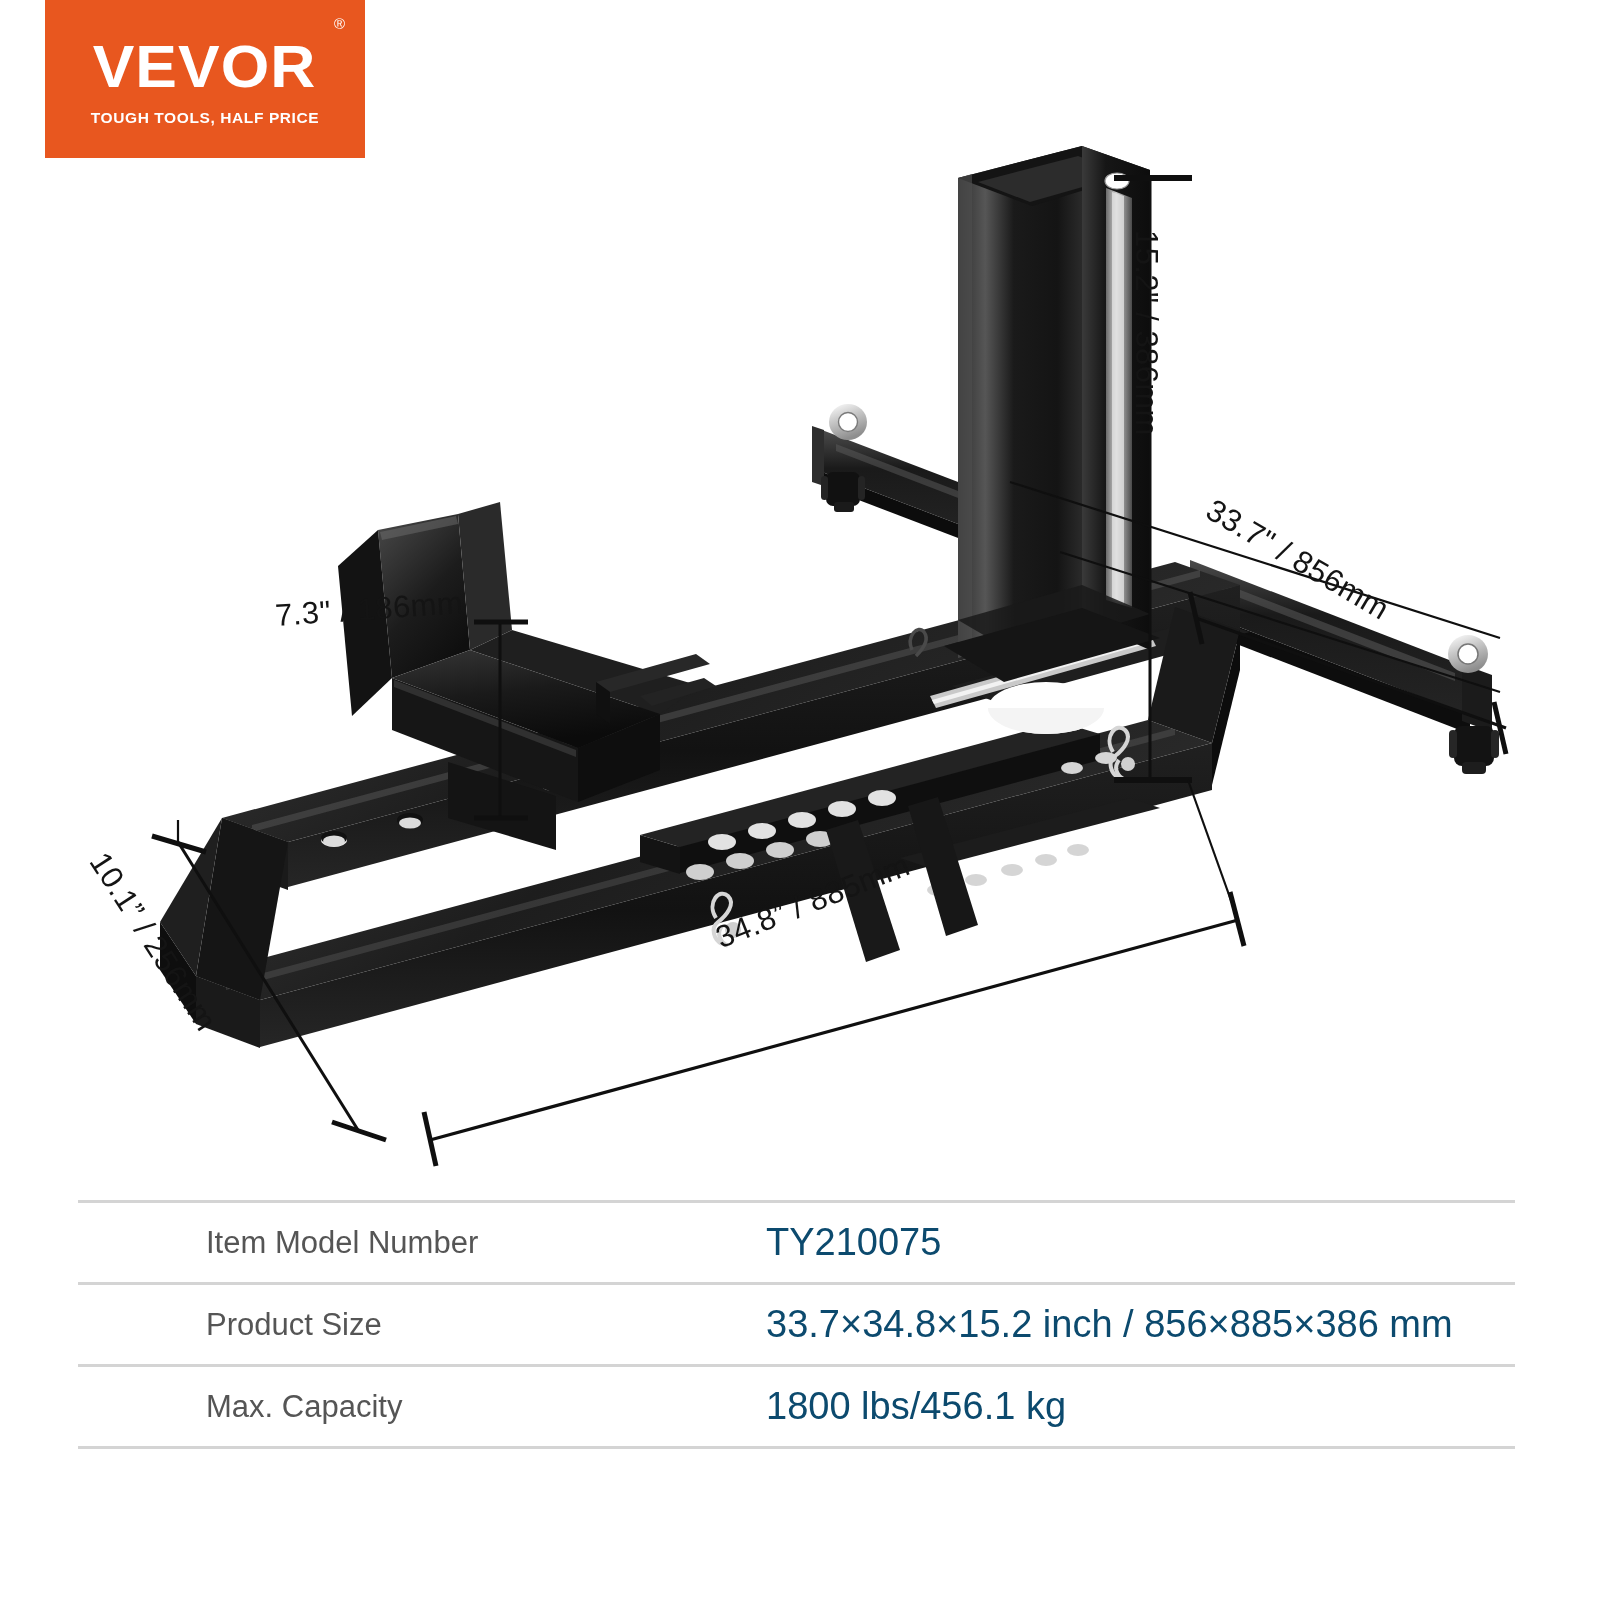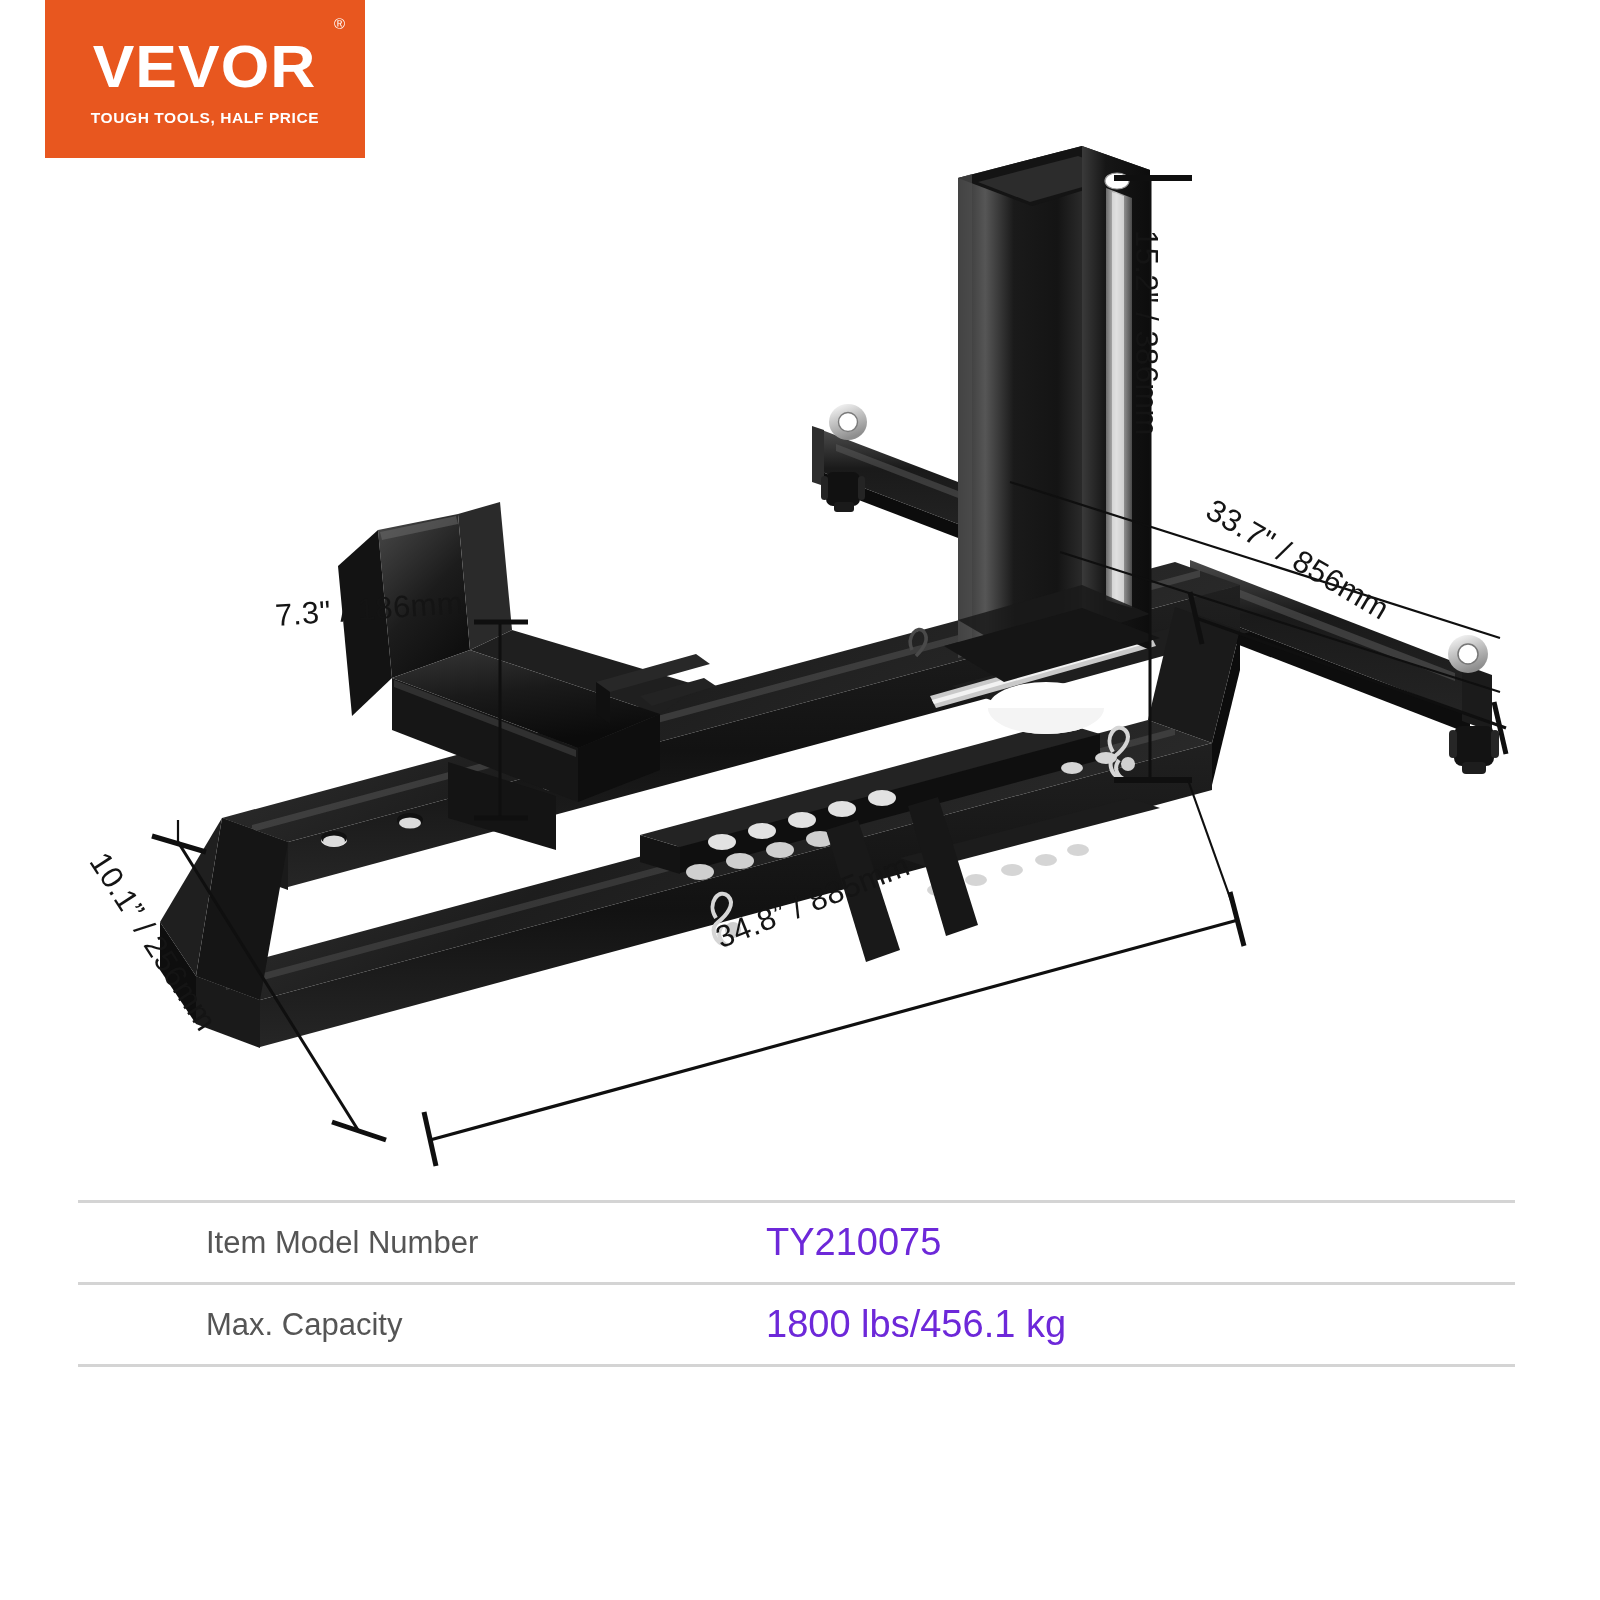--- a/index.html
+++ b/index.html
@@ -129,21 +129,21 @@
   .spec-label {
     width: 560px;
     padding-left: 128px !important;
     font-size: 31px;
     color: #555555;
     font-family: "Liberation Sans", sans-serif;
     white-space: nowrap;
   }
   .spec-value {
     font-size: 38px;
-    color: #6d28d9;
+    color: #0c4a6e;
     font-family: "Liberation Sans", sans-serif;
     white-space: nowrap;
   }
 </style>
 </head>
 <body>
 
 <div id="brand-logo">
   <div id="brand-wordmark">VEVOR</div>
   <div id="brand-reg">®</div>
@@ -427,17 +427,21 @@
 <div class="dim-label" id="dim-cradle-label">7.3" / 186mm</div>
 <div class="dim-label" id="dim-width-label">10.1” / 256mm</div>
 
 <table id="spec-table">
   <tbody>
     <tr>
       <td class="spec-label">Item Model Number</td>
       <td class="spec-value">TY210075</td>
     </tr>
     <tr>
+      <td class="spec-label">Product Size</td>
+      <td class="spec-value">33.7×34.8×15.2 inch / 856×885×386 mm</td>
+    </tr>
+    <tr>
       <td class="spec-label">Max. Capacity</td>
       <td class="spec-value">1800 lbs/456.1 kg</td>
     </tr>
   </tbody>
 </table>
 
 </body></html>

